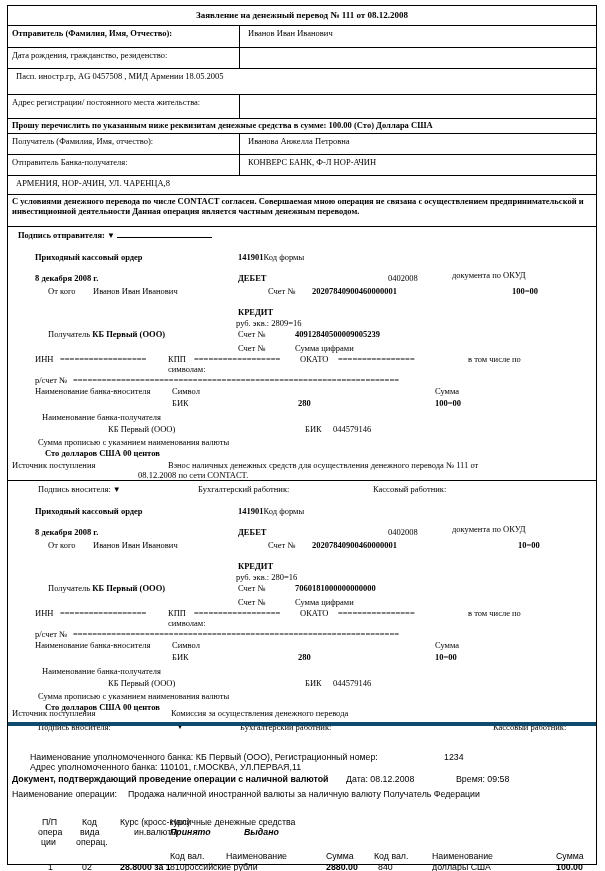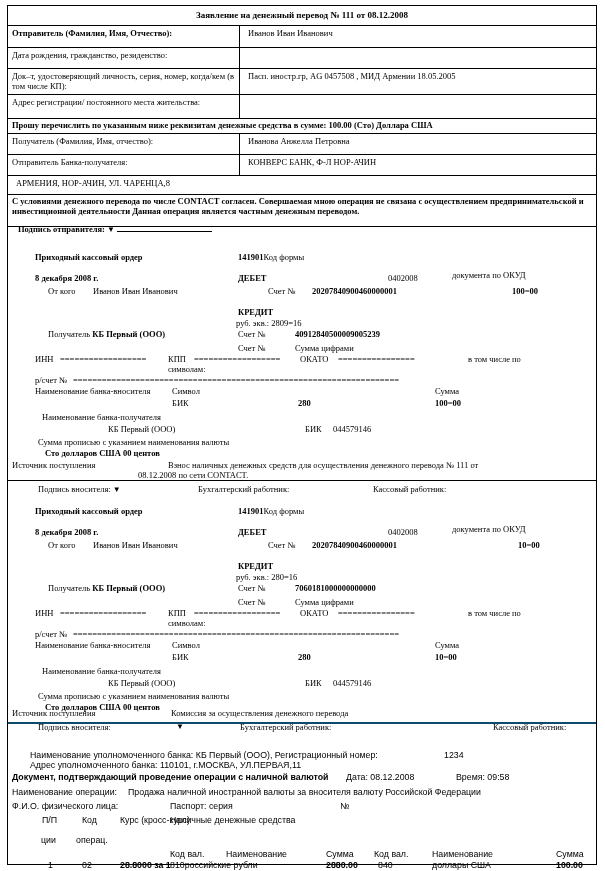--- a/index.html
+++ b/index.html
@@ -10,41 +10,41 @@
   
   .trow { border-bottom:1px solid #000; display:flex; }
   .title-row { height:20px; justify-content:center; align-items:flex-start; padding-top:4px; font-weight:bold; font-size:9px; }
   .lv .lcell { width:232px; border-right:1px solid #000; padding:3px 4px 2px 4px; }
   .lv .vcell { flex:1; padding:3px 4px 2px 8px; }
   .r1{height:22px}.r2{height:21px}.r3{height:26px}.r4{height:24px}
   .r5{height:21px}.r6{height:21px}.r7{height:19px}
   .request-row { height:15px; padding:2px 4px; font-weight:bold; }
   .consent { height:31px; padding:2px 4px 0 4px; }
   .consent-text { font-weight:bold; }
-  .sig-line { margin-top:8px; font-weight:bold;padding-left:6px; }
+  .sig-line { margin-top:14px; font-weight:bold;padding-left:6px; }
   .uline { display:inline-block; width:95px; border-bottom:1px solid #000; height:8px; }
 
   
   .ord { position:absolute; left:0; width:100%; border-top:1px solid #000; }
   .ord-1 { top:220px; height:254px; }
   .ord-2 { top:474px; height:242px; }
   .ln { position:absolute; left:0; right:0; height:11px;margin-top:24px; }
   .p { position:absolute; white-space:nowrap; }
   .b { font-weight:bold; }
   .l1{top:2px}.l2{top:20px}.l3{top:23px}.l4{top:36px}.l5{top:57px}.l6{top:68px}
   .l7{top:79px}.l8{top:93px}.l9{top:104px}.l10{top:114px}.l11{top:125px}
   .l12{top:136px}.l13{top:148px}.l14{top:162px}.l15{top:174px}.l16{top:187px}
   .l17{top:198px}.l18{top:210px}.l19{top:220px}
   .ord-1 .lsig{top:234px}
   .ord-2 .l18{top:204px}
   .ord-2 .lsig{top:218px}
   .arrow { font-size:8px; }
 
   
-  .bottom { position:absolute; left:0; top:716px; width:100%; height:142px; border-top:2px solid #0c4a6e;
+  .bottom { position:absolute; left:0; top:716px; width:100%; height:142px; border-top:4px solid #0c4a6e;
             font-family:"Liberation Sans", sans-serif; font-size:8.8px; }
   .bottom .ln { height:11px; }
   .bi { font-style:italic; font-weight:bold; }
   .b1{top:3px}.b2{top:13px}.b3{top:25px}.b4{top:40px}.b5{top:54px}
   .h1{top:68px}.h2{top:78px}.h3{top:88px}.h4{top:102px}.d1{top:113px}.bcash{top:130px}
   .cash-uline { display:inline-block; width:110px; border-bottom:1px solid #000; height:8px; }
 </style>
 </head>
 <body>
 
@@ -55,21 +55,20 @@
   </div>
 
   <div class="trow lv r1">
     <div class="lcell b">Отправитель (Фамилия, Имя, Отчество):</div>
     <div class="vcell">Иванов Иван Иванович</div>
   </div>
   <div class="trow lv r2">
     <div class="lcell">Дата рождения, гражданство, резиденство:</div>
   </div>
   <div class="trow lv r3">
-    <div class="lcell">Док–т, удостоверяющий личность, серия, номер, когда/кем (в том числе КП):</div>
     <div class="vcell">Пасп. иностр.гр, AG 0457508 , МИД Армении  18.05.2005</div>
   </div>
   <div class="trow lv r4">
     <div class="lcell">Адрес регистрации/ постоянного места жительства:</div>
   </div>
 
   <div class="trow request-row">
     <span>Прошу перечислить по указанным ниже реквизитам денежные средства в сумме: 100.00 (Сто) Доллара США</span>
   </div>
 
@@ -278,32 +277,34 @@
     <div class="ln b2">
         <span class="p" style="left:22px">Адрес уполномоченного банка: 110101, г.МОСКВА, УЛ.ПЕРВАЯ,11</span>
       </div>
     <div class="ln b3">
       <span class="p b" style="left:4px">Документ, подтверждающий проведение операции с наличной валютой</span>
       <span class="p" style="left:338px">Дата: 08.12.2008</span>
       <span class="p" style="left:448px">Время:    09:58</span>
     </div>
     <div class="ln b4">
       <span class="p" style="left:4px">Наименование операции:</span>
-      <span class="p" style="left:120px">Продажа наличной иностранной валюты за вносителя валюту Российской Федерации</span>
-    </div>
-    <div class="ln b5">
-      <span class="p" style="left:4px">Ф.И.О. физического лица:</span>
-      <span class="p" style="left:162px">Паспорт: серия</span>
-      <span class="p" style="left:332px">№</span>
+      <span class="p" style="left:120px">Продажа наличной иностранной валюты за наличную валюту Получатель Федерации</span>
     </div>
     <div class="ln h1">
       <span class="p" style="left:34px">П/П</span>
       <span class="p" style="left:74px">Код</span>
       <span class="p" style="left:112px">Курс (кросс-курс)</span>
       <span class="p" style="left:162px">Наличные денежные средства</span>
+    </div>
+    <div class="ln h2">
+      <span class="p" style="left:30px">опера</span>
+      <span class="p" style="left:72px">вида</span>
+      <span class="p" style="left:126px">ин.валюты</span>
+      <span class="p bi" style="left:162px">Принято</span>
+      <span class="p bi" style="left:236px">Выдано</span>
     </div>
     <div class="ln h3">
       <span class="p" style="left:33px">ции</span>
       <span class="p" style="left:68px">операц.</span>
     </div>
     <div class="ln h4">
       <span class="p" style="left:162px">Код вал.</span>
       <span class="p" style="left:218px">Наименование</span>
       <span class="p" style="left:318px">Сумма</span>
       <span class="p" style="left:366px">Код вал.</span>

